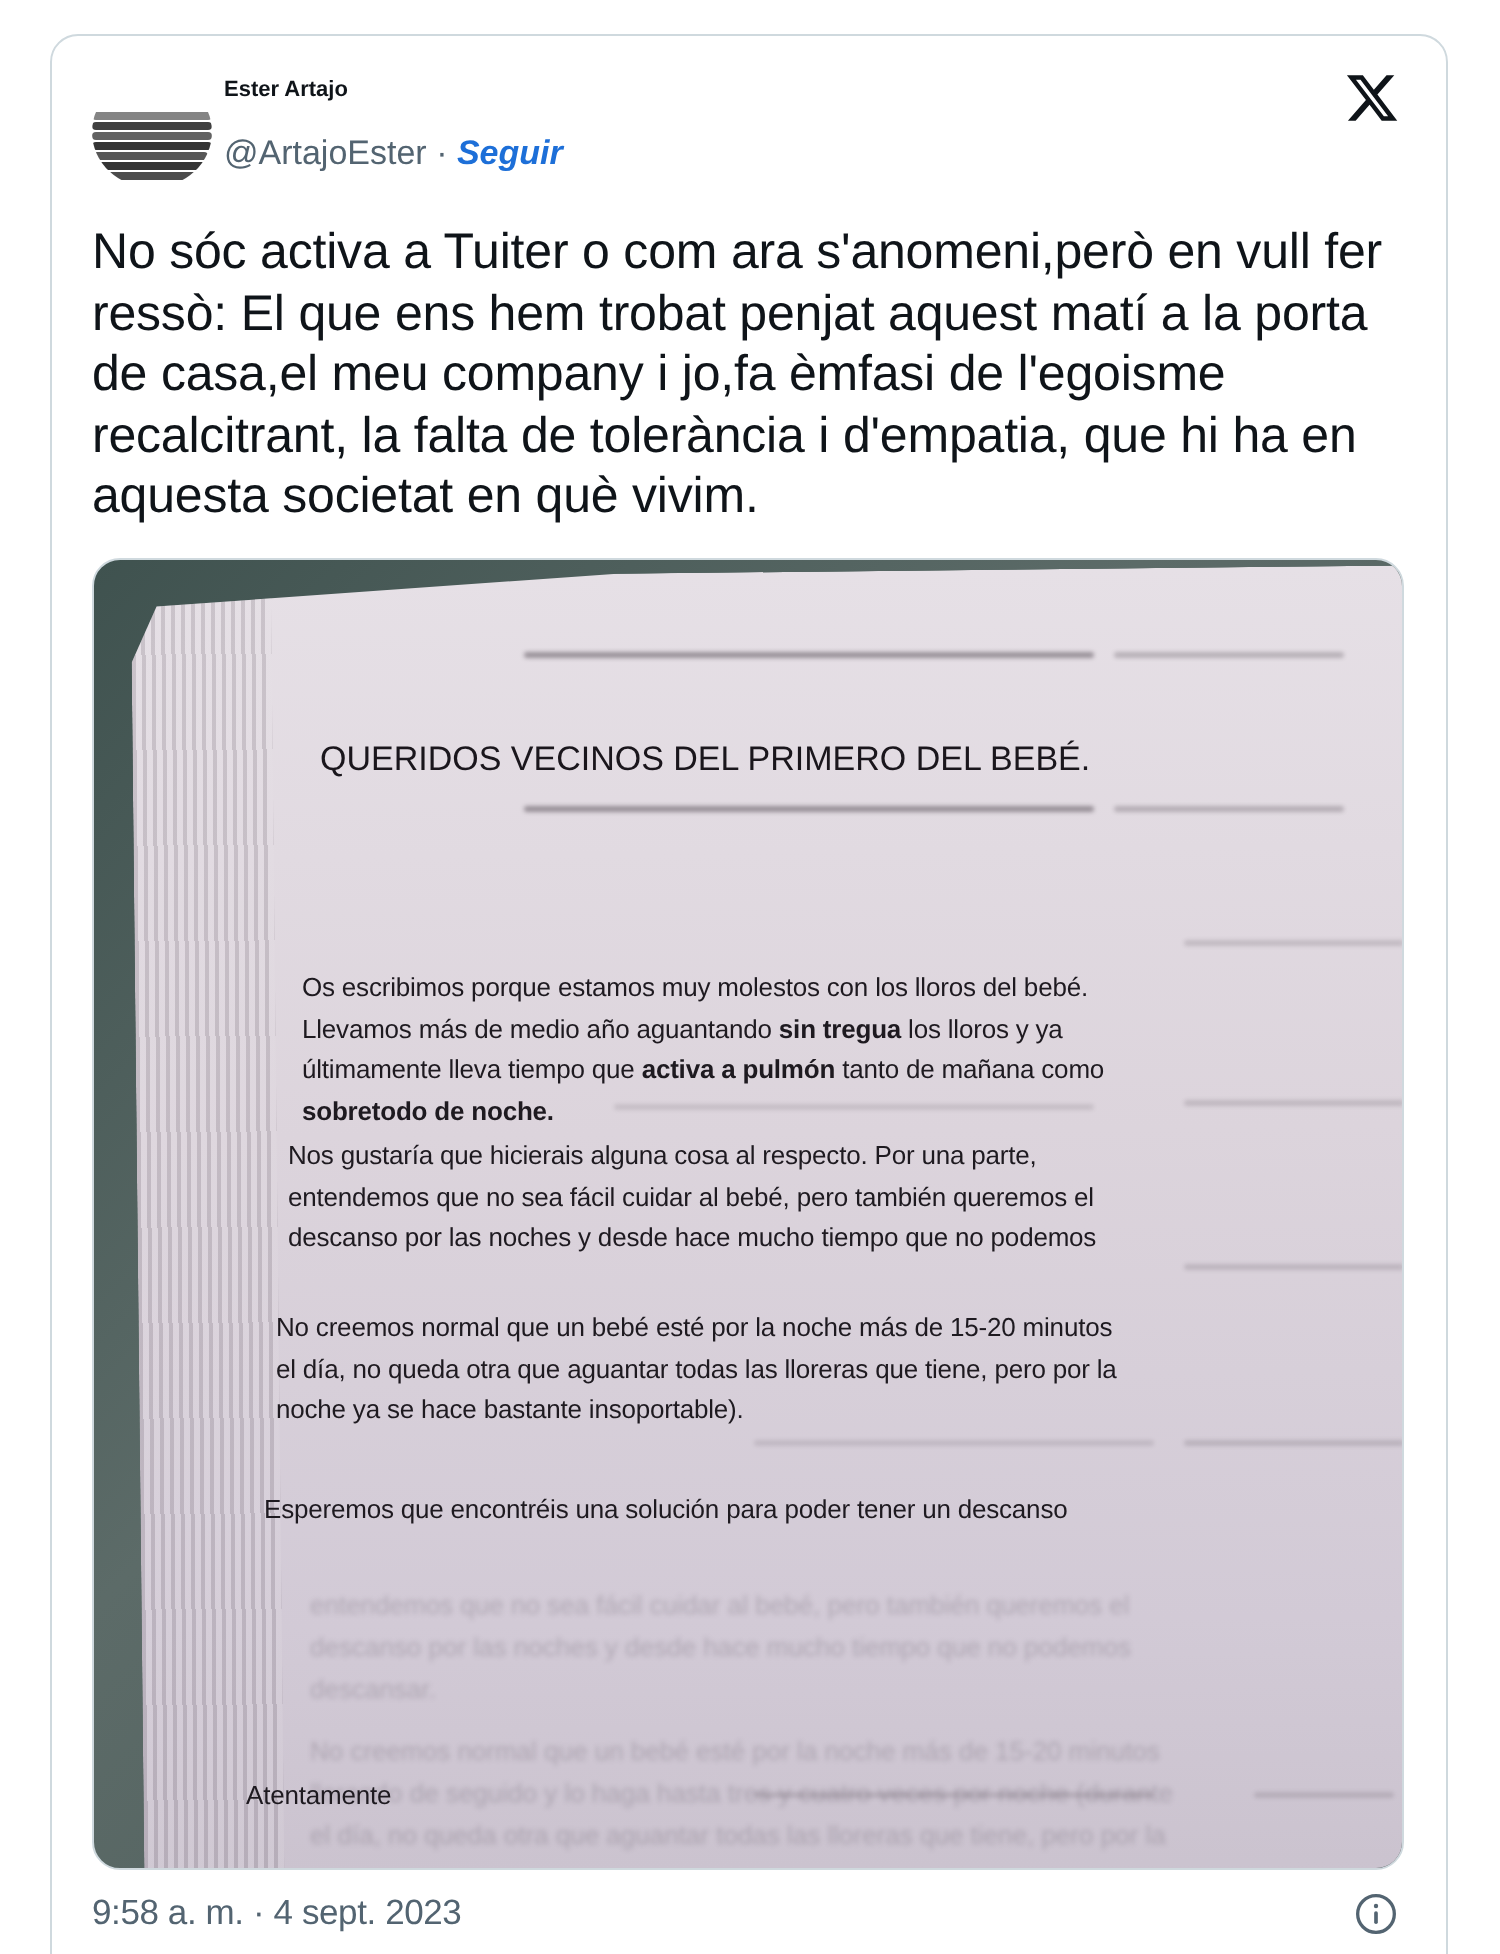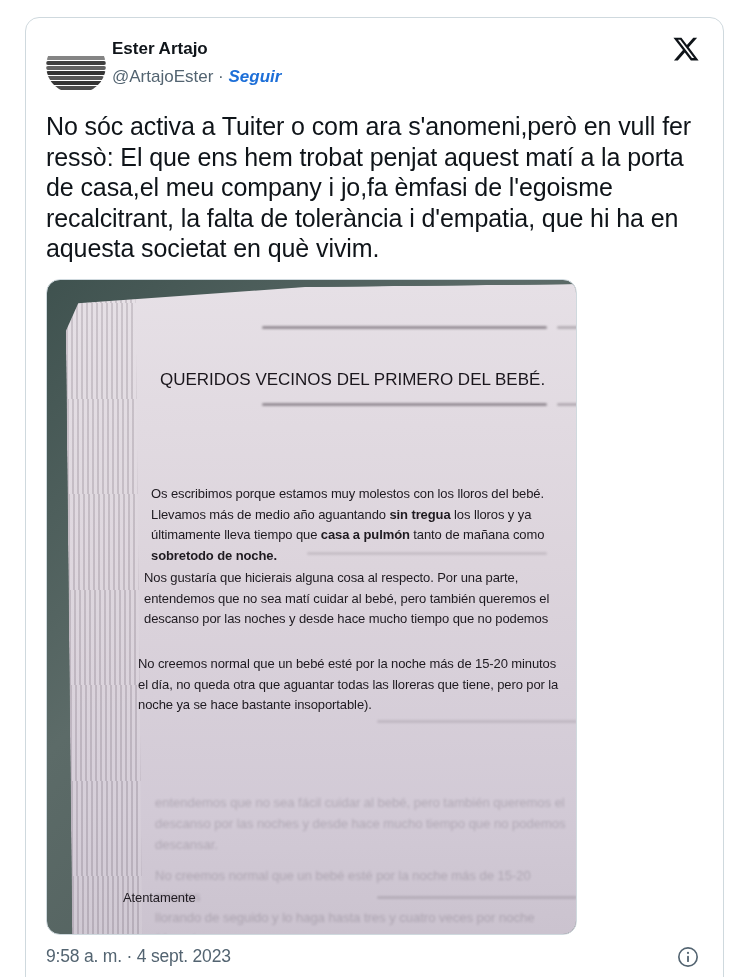--- a/index.html
+++ b/index.html
@@ -9,33 +9,33 @@
   .card {
     position: absolute; left: 25px; top: 17px; width: 699px; height: 990px;
     border: 1px solid #cfd9de; border-radius: 14px; background: #fff;
   }
   .avatar {
     position: absolute; left: 46px; top: 38px; width: 60px; height: 56px;
     border-radius: 50%; overflow: hidden; background: #fff;
   }
   .avatar .stripe { position: absolute; left: 0; height: 4px; border-radius: 3px; background: #1f1f1f; }
   .author-name {
-    position: absolute; left: 112px; top: 39px; font-size: 17px; font-weight: bold; color: #0f1419;
+    position: absolute; left: 112px; top: 39px; font-size: 11px; font-weight: bold; color: #0f1419;
   }
   .author-meta { position: absolute; left: 112px; top: 67px; font-size: 17px; color: #536471; }
   .follow-link { color: #1d6fd8; font-weight: bold; cursor: pointer; font-style: italic; }
   .x-logo { position: absolute; left: 671px; top: 35px; width: 30px; height: 28px; cursor: pointer; }
 
   .tweet-text {
     position: absolute; left: 46px; top: 111px; width: 670px;
     font-size: 25px; line-height: 30.5px; color: #0f1419; letter-spacing: -0.1px;
   }
 
   .media {
-    position: absolute; left: 46px; top: 279px; width: 531px; height: 656px;
+    position: absolute; left: 46px; top: 279px; width: 656px; height: 656px;
     border-radius: 14px; overflow: hidden;
     background: linear-gradient(135deg, #3f524f 0%, #5c6b68 40%, #4a5856 100%);
     border: 1px solid #cfd9de;
     padding-left: 16px;
   }
   .paper {
     position: absolute; left: 22px; top: 6px; width: 640px; height: 700px;
     background: linear-gradient(180deg, #e6e0e6 0%, #dcd4dc 40%, #d2cad6 75%, #c8c0cc 100%);
     transform: rotate(-0.6deg);
     clip-path: polygon(2% 2%, 38% 0, 100% 0, 100% 100%, 0 100%, 0 6%);
@@ -100,37 +100,38 @@
   <div class="smudge" style="left:260px;top:272px;width:240px;opacity:.3"></div>
   <div class="smudge" style="left:330px;top:440px;width:200px;opacity:.3"></div>
   <div class="smudge" style="left:330px;top:616px;width:200px;opacity:.35"></div>
   <div class="smudge" style="left:580px;top:616px;width:70px;opacity:.35"></div>
 
   <div class="letter letter-title" style="left:113px;top:90px;">QUERIDOS VECINOS DEL PRIMERO DEL BEBÉ.</div>
 
   <div class="letter" style="left:104px;top:204px;">
     <div>Os escribimos porque estamos muy molestos con los lloros del bebé.</div>
     <div><span>Llevamos más de medio año aguantando </span><b>sin tregua</b><span> los lloros y ya</span></div>
-    <div><span>últimamente lleva tiempo que </span><b>casa a pulmón</b><span> tanto de mañana como</span></div>
+    <div><span>últimamente lleva tiempo que </span><b>activa a pulmón</b><span> tanto de mañana como</span></div>
     <div><b>sobretodo de noche.</b></div>
   </div>
 
   <div class="letter" style="left:97px;top:288px;">
     <div>Nos gustaría que hicierais alguna cosa al respecto. Por una parte,</div>
-    <div>entendemos que no sea matí cuidar al bebé, pero también queremos el</div>
+    <div>entendemos que no sea fácil cuidar al bebé, pero también queremos el</div>
     <div>descanso por las noches y desde hace mucho tiempo que no podemos</div>
   </div>
 
   <div class="letter" style="left:91px;top:374px;">
     <div>No creemos normal que un bebé esté por la noche más de 15-20 minutos</div>
     <div>el día, no queda otra que aguantar todas las lloreras que tiene, pero por la</div>
     <div>noche ya se hace bastante insoportable).</div>
   </div>
 
   <div class="letter" style="left:85px;top:465px;">
+    <div>Esperemos que encontréis una solución para poder tener un descanso</div>
   </div>
 
   <div class="ghost" style="left:108px;top:512px;">
     <div>entendemos que no sea fácil cuidar al bebé, pero también queremos el</div>
     <div>descanso por las noches y desde hace mucho tiempo que no podemos</div>
     <div>descansar.</div>
     <div style="margin-top:10px">No creemos normal que un bebé esté por la noche más de 15-20 minutos</div>
     <div>llorando de seguido y lo haga hasta tres y cuatro veces por noche (durante</div>
     <div>el día, no queda otra que aguantar todas las lloreras que tiene, pero por la</div>
   </div>

